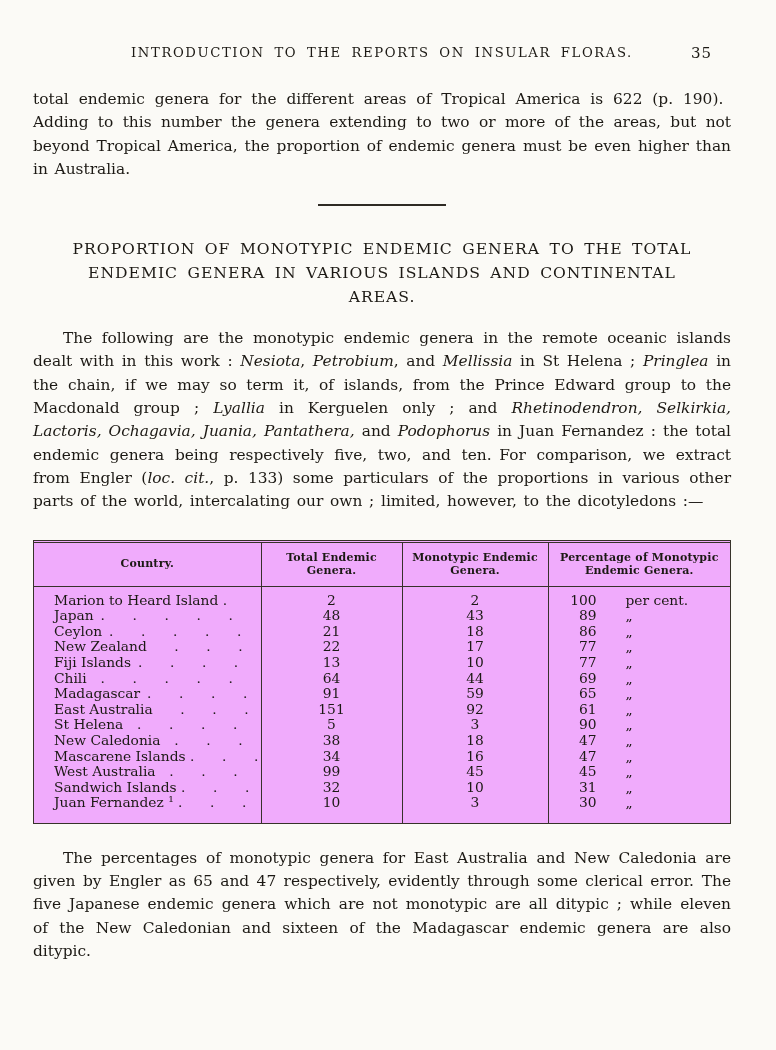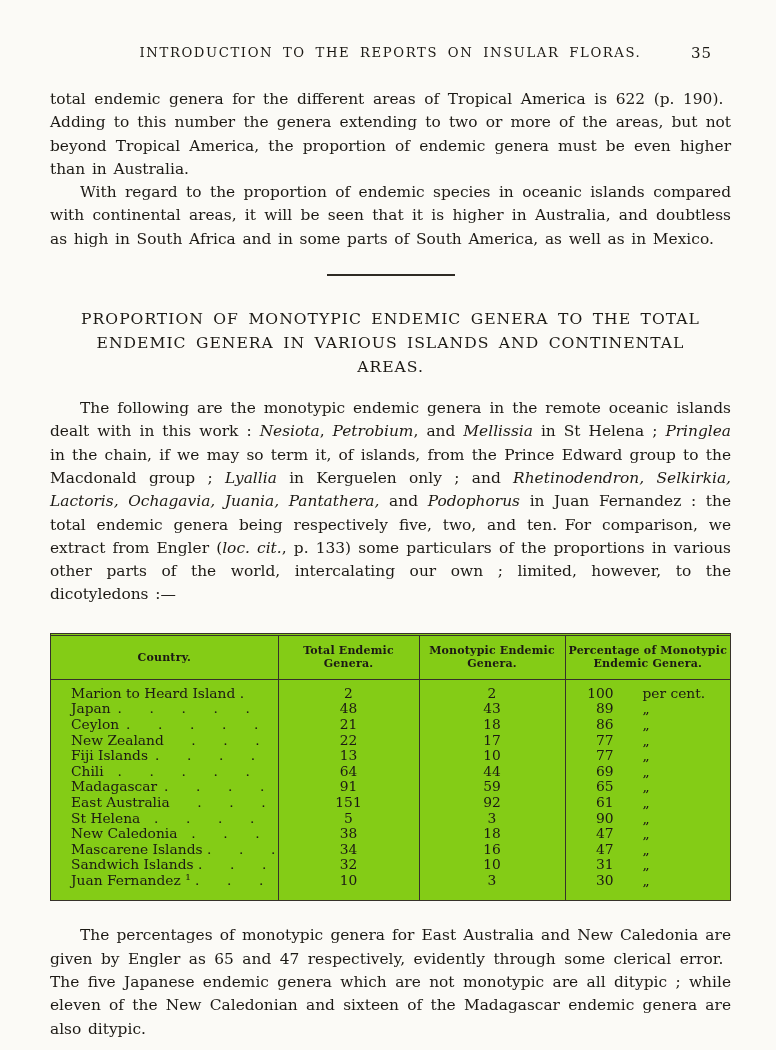--- a/index.html
+++ b/index.html
@@ -5,21 +5,21 @@
   html, body { margin: 0; padding: 0; }
   body {
     width: 776px; height: 1050px;
     background: #fbfaf6;
     color: #1c1914;
     font-family: "DejaVu Serif", "Liberation Serif", serif;
   }
   .page {
     box-sizing: border-box;
     width: 776px; height: 1050px;
-    padding: 45px 45px 0 50px;
+    padding: 45px 45px 0 33px;
     position: relative;
   }
   .head-row { position: relative; height: 20px; margin-bottom: 23px; }
   .running-head {
     text-align: center;
     font-size: 13.2px;
     letter-spacing: 1.6px;
     word-spacing: 4px;
     white-space: nowrap;
   }
@@ -48,21 +48,21 @@
     line-height: 24px;
     text-align: center;
     letter-spacing: 1px;
     word-spacing: 3.5px;
   }
   .lead { margin-top: 18px; }
   .table-outer {
     margin-top: 26px;
     border: 1px solid #37322a;
     border-top: 3px double #37322a;
-    background: #84cc16;
+    background: #f0abfc;
   }
   table { border-collapse: collapse; width: 100%; table-layout: fixed; }
   th {
     border-bottom: 1px solid #37322a;
     font-size: 11px;
     font-weight: bold;
     text-align: center;
     padding: 8px 2px;
     line-height: 13.5px;
     vertical-align: middle;
@@ -93,21 +93,20 @@
 <body>
 
 <div class="page">
 
   <div class="head-row">
     <div class="running-head">INTRODUCTION TO THE REPORTS ON INSULAR FLORAS.</div>
     <div class="page-number">35</div>
   </div>
 
   <p class="body-par">total endemic genera for the different areas of Tropical America is 622 (p. 190). Adding to this number the genera extending to two or more of the areas, but not beyond Tropical America, the proportion of endemic genera must be even higher than in Australia.</p>
-  <p class="body-par indent">With regard to the proportion of endemic species in oceanic islands compared with continental areas, it will be seen that it is higher in Australia, and doubtless as high in South Africa and in some parts of South America, as well as in Mexico.</p>
 
   <div class="divider"></div>
 
   <h2 class="section-heading">PROPORTION OF MONOTYPIC ENDEMIC GENERA TO THE TOTAL ENDEMIC GENERA IN VARIOUS ISLANDS AND CONTINENTAL AREAS.</h2>
 
   <p class="body-par indent lead"><span>The following are the monotypic endemic genera in the remote oceanic islands dealt with in this work : </span><i>Nesiota</i><span>, </span><i>Petrobium</i><span>, and </span><i>Mellissia</i><span> in St Helena ; </span><i>Pringlea</i><span> in the chain, if we may so term it, of islands, from the Prince Edward group to the Macdonald group ; </span><i>Lyallia</i><span> in Kerguelen only ; and </span><i>Rhetinodendron, Selkirkia, Lactoris, Ochagavia, Juania, Pantathera,</i><span> and </span><i>Podophorus</i><span> in Juan Fernandez : the total endemic genera being respectively five, two, and ten. For comparison, we extract from Engler (</span><i>loc. cit.</i><span>, p. 133) some particulars of the proportions in various other parts of the world, intercalating our own ; limited, however, to the dicotyledons :—</span></p>
 
   <div class="table-outer">
     <table>
       <colgroup>
@@ -185,20 +184,26 @@
           <td class="c-num vline">18</td>
           <td class="c-pct"><span class="pct-num">47</span><span class="pct-unit">„</span></td>
         </tr>
         <tr>
           <td class="c-country vline">Mascarene Islands .  .  .</td>
           <td class="c-num vline">34</td>
           <td class="c-num vline">16</td>
           <td class="c-pct"><span class="pct-num">47</span><span class="pct-unit">„</span></td>
         </tr>
         <tr>
+          <td class="c-country vline">West Australia .  .  .</td>
+          <td class="c-num vline">99</td>
+          <td class="c-num vline">45</td>
+          <td class="c-pct"><span class="pct-num">45</span><span class="pct-unit">„</span></td>
+        </tr>
+        <tr>
           <td class="c-country vline">Sandwich Islands .  .  .</td>
           <td class="c-num vline">32</td>
           <td class="c-num vline">10</td>
           <td class="c-pct"><span class="pct-num">31</span><span class="pct-unit">„</span></td>
         </tr>
         <tr>
           <td class="c-country vline">Juan Fernandez ¹ .  .  .</td>
           <td class="c-num vline">10</td>
           <td class="c-num vline">3</td>
           <td class="c-pct"><span class="pct-num">30</span><span class="pct-unit">„</span></td>

